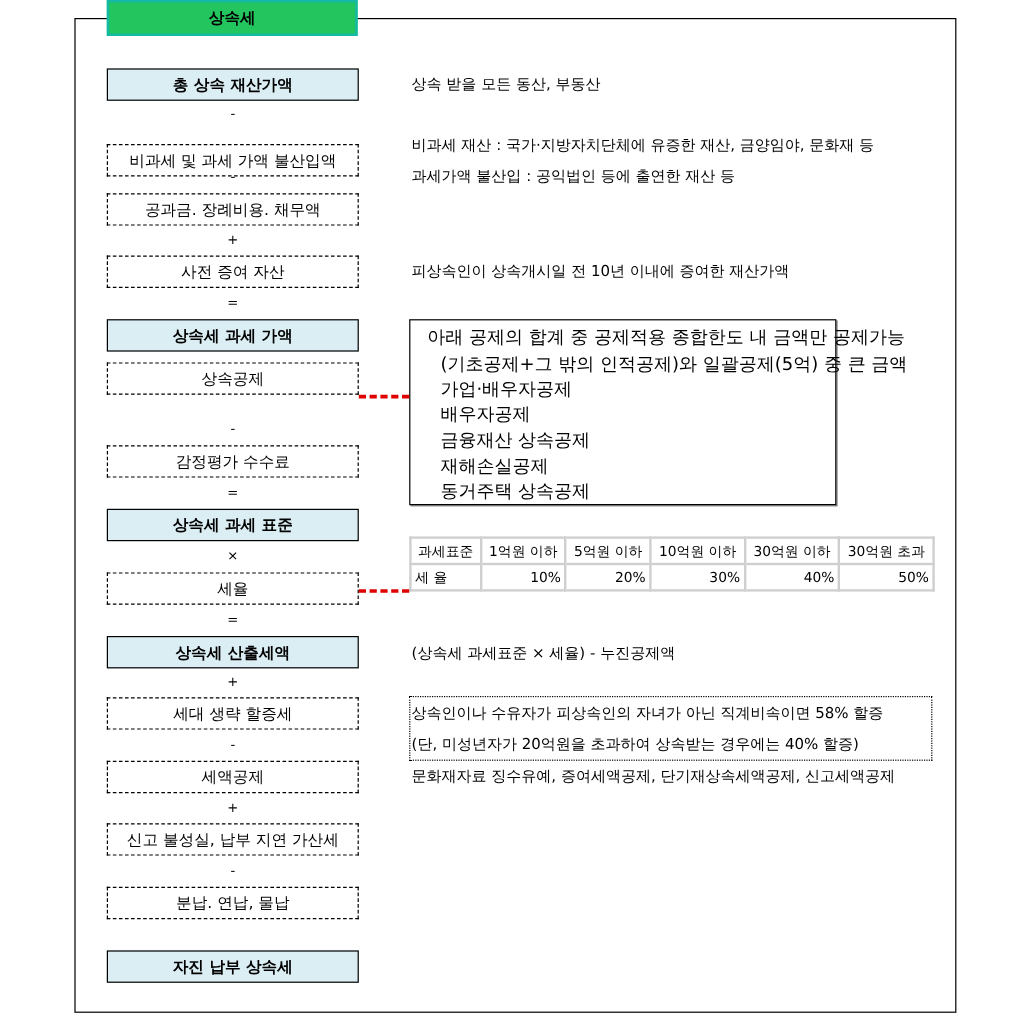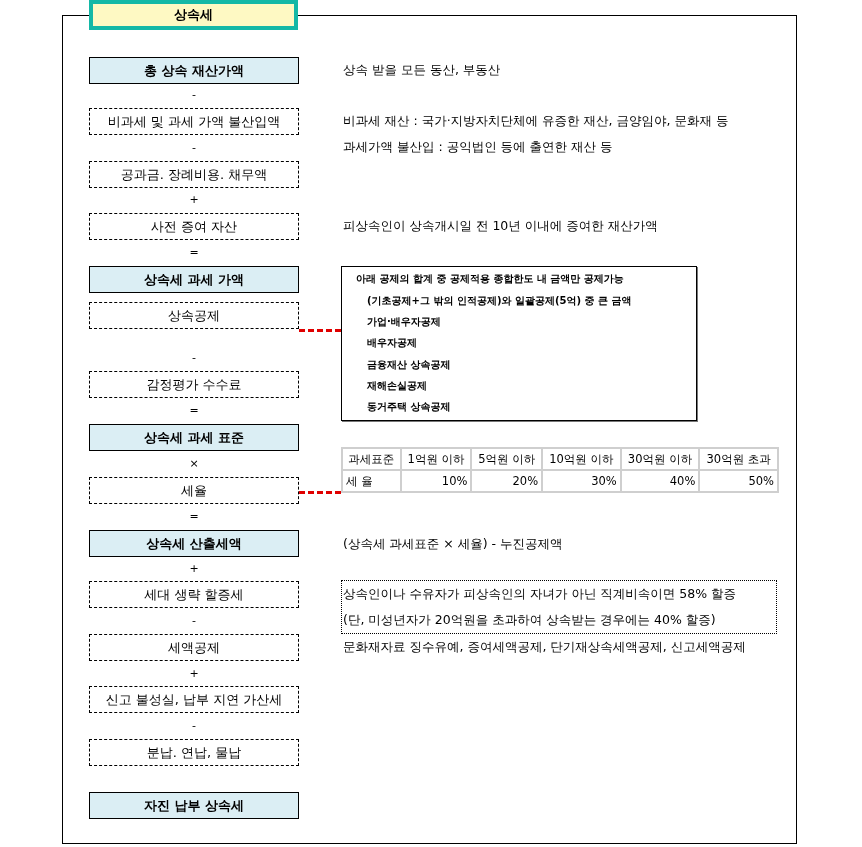--- a/index.html
+++ b/index.html
@@ -1,51 +1,51 @@
 <!DOCTYPE html>
 <html><head>
 <meta charset="utf-8">
 <style>
   html, body { margin:0; padding:0; background:#ffffff; }
   body { width:862px; height:847px; position:relative; overflow:hidden;
          font-family:"DejaVu Sans","Liberation Sans",sans-serif; color:#000; }
   .frame { position:absolute; left:62px; top:15px; width:735px; height:829px;
            border:1px solid #000; box-sizing:border-box; }
   .title { position:absolute; left:89px; top:0px; width:209px; height:30px;
-           background:#fef9c3; border:4px solid #14b8a6; box-sizing:border-box;
+           background:#22c55e; border:2px solid #14b8a6; box-sizing:border-box;
            display:flex; align-items:center; justify-content:center;
            font-size:13px; font-weight:bold; }
   .box { position:absolute; left:89px; width:210px; height:27px; box-sizing:border-box;
          display:flex; align-items:center; justify-content:center; font-size:13px; }
   .box.solid { background:#dbeef4; border:1px solid #000; border-right:1px solid #000; font-weight:bold; }
   .box.dash { background:#fff; border:1px dashed #000; }
   .op { position:absolute; left:89px; width:210px; text-align:center; font-size:11px; height:14px; line-height:14px; }
   .note { position:absolute; left:343px; font-size:12.5px; white-space:nowrap; }
   .ded-box { position:absolute; left:341px; top:266px; width:356px; height:155px;
              border:1px solid #000; box-shadow:1px 1px 0 #777; box-sizing:border-box; background:#fff; }
-  .ded-line { position:absolute; font-size:10px; white-space:nowrap;font-weight:bold; }
+  .ded-line { position:absolute; font-size:15px; white-space:nowrap; }
   .connector { position:absolute; height:0; border-top:3px dashed #e00000; }
   table.rate { position:absolute; left:341px; top:447px; width:438px; border-collapse:collapse;
                font-size:11.5px; border:2px solid #555; background:#fff; }
   table.rate td { border:2px solid #cfcfcf; height:20px; padding:0 3px; white-space:nowrap; }
   table.rate tr.head td { text-align:center;margin-top:19px; }
   table.rate td.num { text-align:right; }
   .surcharge { position:absolute; left:341px; top:580px; width:436px; height:54px;
                border:1px dotted #000; box-sizing:border-box; }
   .surcharge div { position:absolute; left:1px; font-size:12.5px; white-space:nowrap; }
 </style>
 </head>
 <body>
 
 <div class="frame"></div>
 <div class="title">상속세</div>
 
 <div class="box solid" style="top:57px">총 상속 재산가액</div>
 <div class="op" style="top:88px">-</div>
-<div class="box dash" style="top:108px">비과세 및 과세 가액 불산입액</div>
+<div class="box dash" style="top:120px">비과세 및 과세 가액 불산입액</div>
 <div class="op" style="top:141px">-</div>
 <div class="box dash" style="top:161px">공과금. 장례비용. 채무액</div>
 <div class="op" style="top:193px">+</div>
 <div class="box dash" style="top:213px">사전 증여 자산</div>
 <div class="op" style="top:246px">=</div>
 <div class="box solid" style="top:266px">상속세 과세 가액</div>
 <div class="op" style="top:298px">-</div>
 <div class="box dash" style="top:302px">상속공제</div>
 <div class="op" style="top:351px">-</div>
 <div class="box dash" style="top:371px">감정평가 수수료</div>

